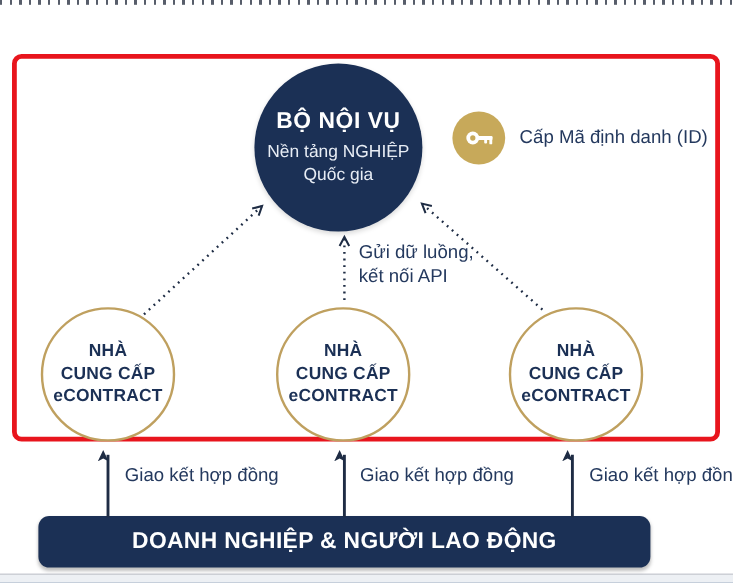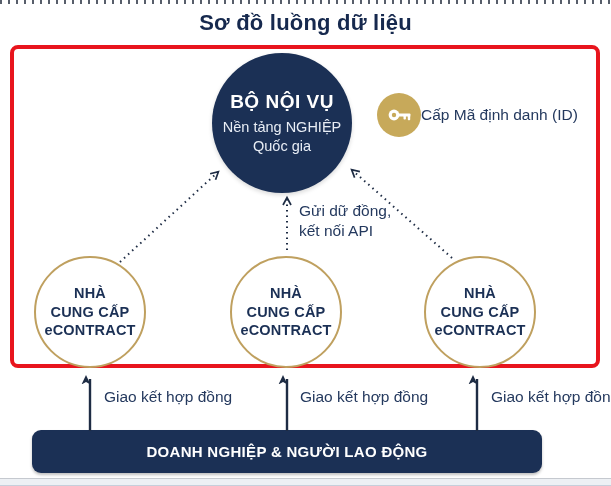--- a/index.html
+++ b/index.html
@@ -25,56 +25,55 @@
     background:#1b3055;display:flex;flex-direction:column;align-items:center;justify-content:center;
     text-align:center;color:#ffffff;z-index:2;box-shadow:0 2px 4px rgba(0,0,0,.15);
   }
   .m-title{font-size:19px;font-weight:bold;letter-spacing:.5px;margin-bottom:5px;}
   .m-sub{font-size:14.5px;line-height:1.25;color:#e8edf5;}
   .key-legend{position:absolute;left:377px;top:93px;display:flex;align-items:center;z-index:2;}
   .key-badge{
     width:44px;height:44px;border-radius:50%;background:#c7a95a;
     display:flex;align-items:center;justify-content:center;flex:0 0 auto;
   }
-  .key-label{font-size:15.5px;color:#24395e;white-space:nowrap;}
+  .key-label{margin-left:12px;font-size:15.5px;color:#24395e;white-space:nowrap;}
   .api-note{position:absolute;left:299px;top:201px;font-size:15.5px;line-height:1.3;color:#24395e;z-index:2;}
   .provider-circle{
     position:absolute;width:108px;height:108px;border-radius:50%;background:#ffffff;
     border:2.5px solid #bfa05f;display:flex;flex-direction:column;align-items:center;justify-content:center;
     text-align:right;z-index:2;
   }
   .provider-circle div{font-size:14.5px;font-weight:bold;color:#1b3055;line-height:1.3;letter-spacing:.2px;}
   .p1{left:34px;top:256px;}
   .p2{left:230px;top:256px;}
   .p3{left:424px;top:256px;}
   .contract-label{position:absolute;font-size:15.5px;color:#24395e;white-space:nowrap;z-index:2;text-align:center;}
   .c1{left:104px;top:388px;}
   .c2{left:300px;top:388px;}
   .c3{left:491px;top:388px;}
   .bottom-bar{
     position:absolute;left:32px;top:430px;width:510px;height:43px;background:#1b3055;
     border-radius:9px;display:flex;align-items:center;justify-content:center;
     box-shadow:0 2px 3px rgba(0,0,0,.25);z-index:2;
   }
-  .bottom-bar span{color:#ffffff;font-weight:bold;font-size:15px;letter-spacing:.3px;white-space:nowrap;}
+  .bottom-bar span{color:#ffffff;font-weight:bold;font-size:19px;letter-spacing:.3px;white-space:nowrap;}
   .arrows-layer{position:absolute;left:0;top:0;width:611px;height:486px;z-index:3;pointer-events:none;}
   .bottom-strip{
     position:absolute;left:0;top:478px;width:611px;height:8px;
     background:#edf0f4;border-top:1px solid #c5c9cf;
   }
   .bottom-strip::after{content:"";position:absolute;left:0;bottom:0;width:100%;height:2px;background:#c6cfdb;}
 </style>
 </head>
 <body>
 
 <div class="stage">
 
   <div class="top-ticks"></div>
 
-  <h1 class="title">Sơ đồ luồng dữ liệu</h1>
 
   <div class="red-box"></div>
 
   <div class="ministry-circle">
     <div class="m-title">BỘ NỘI VỤ</div>
     <div class="m-sub">Nền tảng NGHIỆP</div>
     <div class="m-sub">Quốc gia</div>
   </div>
 
   <div class="key-legend">
@@ -84,21 +83,21 @@
         <circle cx="8" cy="11" r="2.2" fill="#c7a95a"></circle>
         <rect x="12" y="9.4" width="12.5" height="3.2" rx="1" fill="#ffffff"></rect>
         <rect x="17.5" y="11.5" width="2.4" height="4" rx="0.8" fill="#ffffff"></rect>
         <rect x="21.8" y="11.5" width="2.4" height="4.8" rx="0.8" fill="#ffffff"></rect>
       </svg>
     </span>
     <span class="key-label">Cấp Mã định danh (ID)</span>
   </div>
 
   <div class="api-note">
-    <div>Gửi dữ đồng,</div>
+    <div>Gửi dữ luồng,</div>
     <div>kết nối API</div>
   </div>
 
   <div class="provider-circle p1">
     <div>NHÀ</div>
     <div>CUNG CẤP</div>
     <div>eCONTRACT</div>
   </div>
   <div class="provider-circle p2">
     <div>NHÀ</div>

